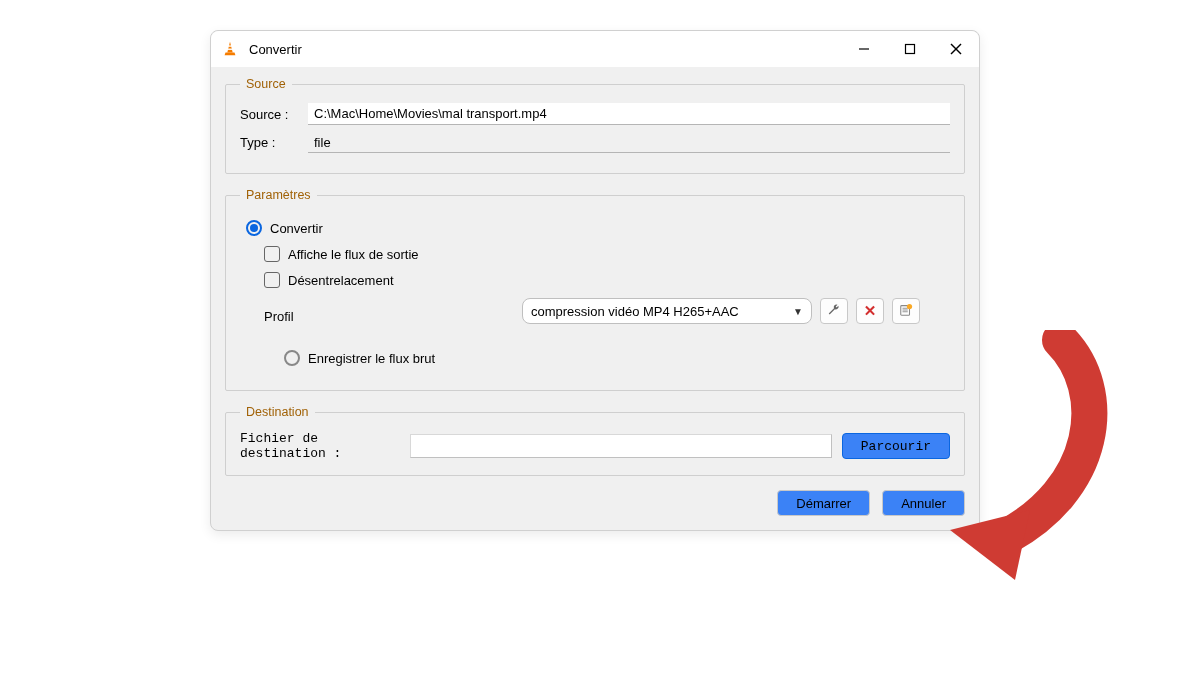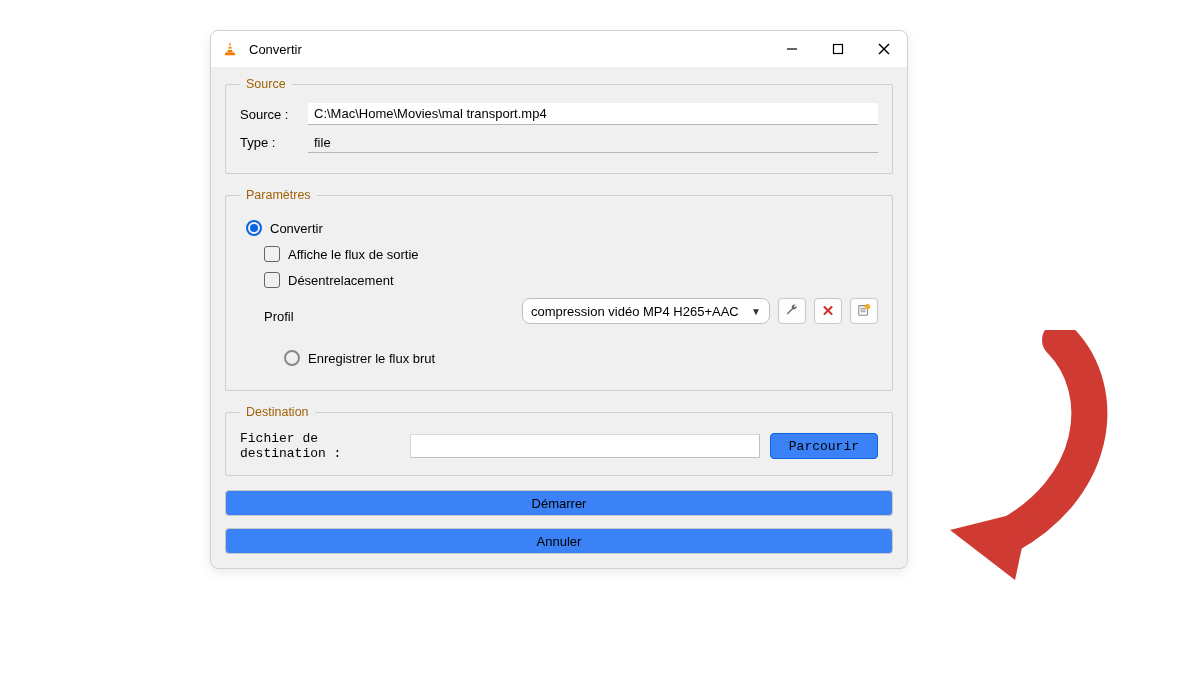--- a/index.html
+++ b/index.html
@@ -10,21 +10,21 @@
     background: #fff;
     width: 1200px;
     height: 675px;
     position: relative;
     color: #000;
   }
   .window {
     position: absolute;
     left: 210px;
     top: 30px;
-    width: 698px;
+    width: 770px;
     background: #f0f0f0;
     border: 1px solid #d0d0d0;
     border-radius: 8px;
     box-shadow: 0 4px 12px rgba(0,0,0,0.08);
   }
   .titlebar {
     display: flex;
     align-items: center;
     height: 36px;
     padding-left: 10px;
@@ -112,21 +112,21 @@
   }
   .btn {
     border: 1px solid #c8c8c8; border-radius: 4px;
     background: #3b82f6;
     padding: 4px 18px; height: 26px;
     display: inline-flex; align-items: center; justify-content: center;
     font-family: inherit; font-size: 13px;
   }
   .btn.primary { border-color: #0a66e0; }
   .footer-btns {
-    display: flex; justify-content: flex-end; gap: 12px; margin-top: 6px; flex-direction: column;
+    display: flex; justify-content: flex-end; gap: 12px; margin-top: 6px;
   }
   .annotation-arrow {
     position: absolute;
     left: 920px; top: 330px;
     pointer-events: none;
   }
 </style>
 </head>
 <body>
 

